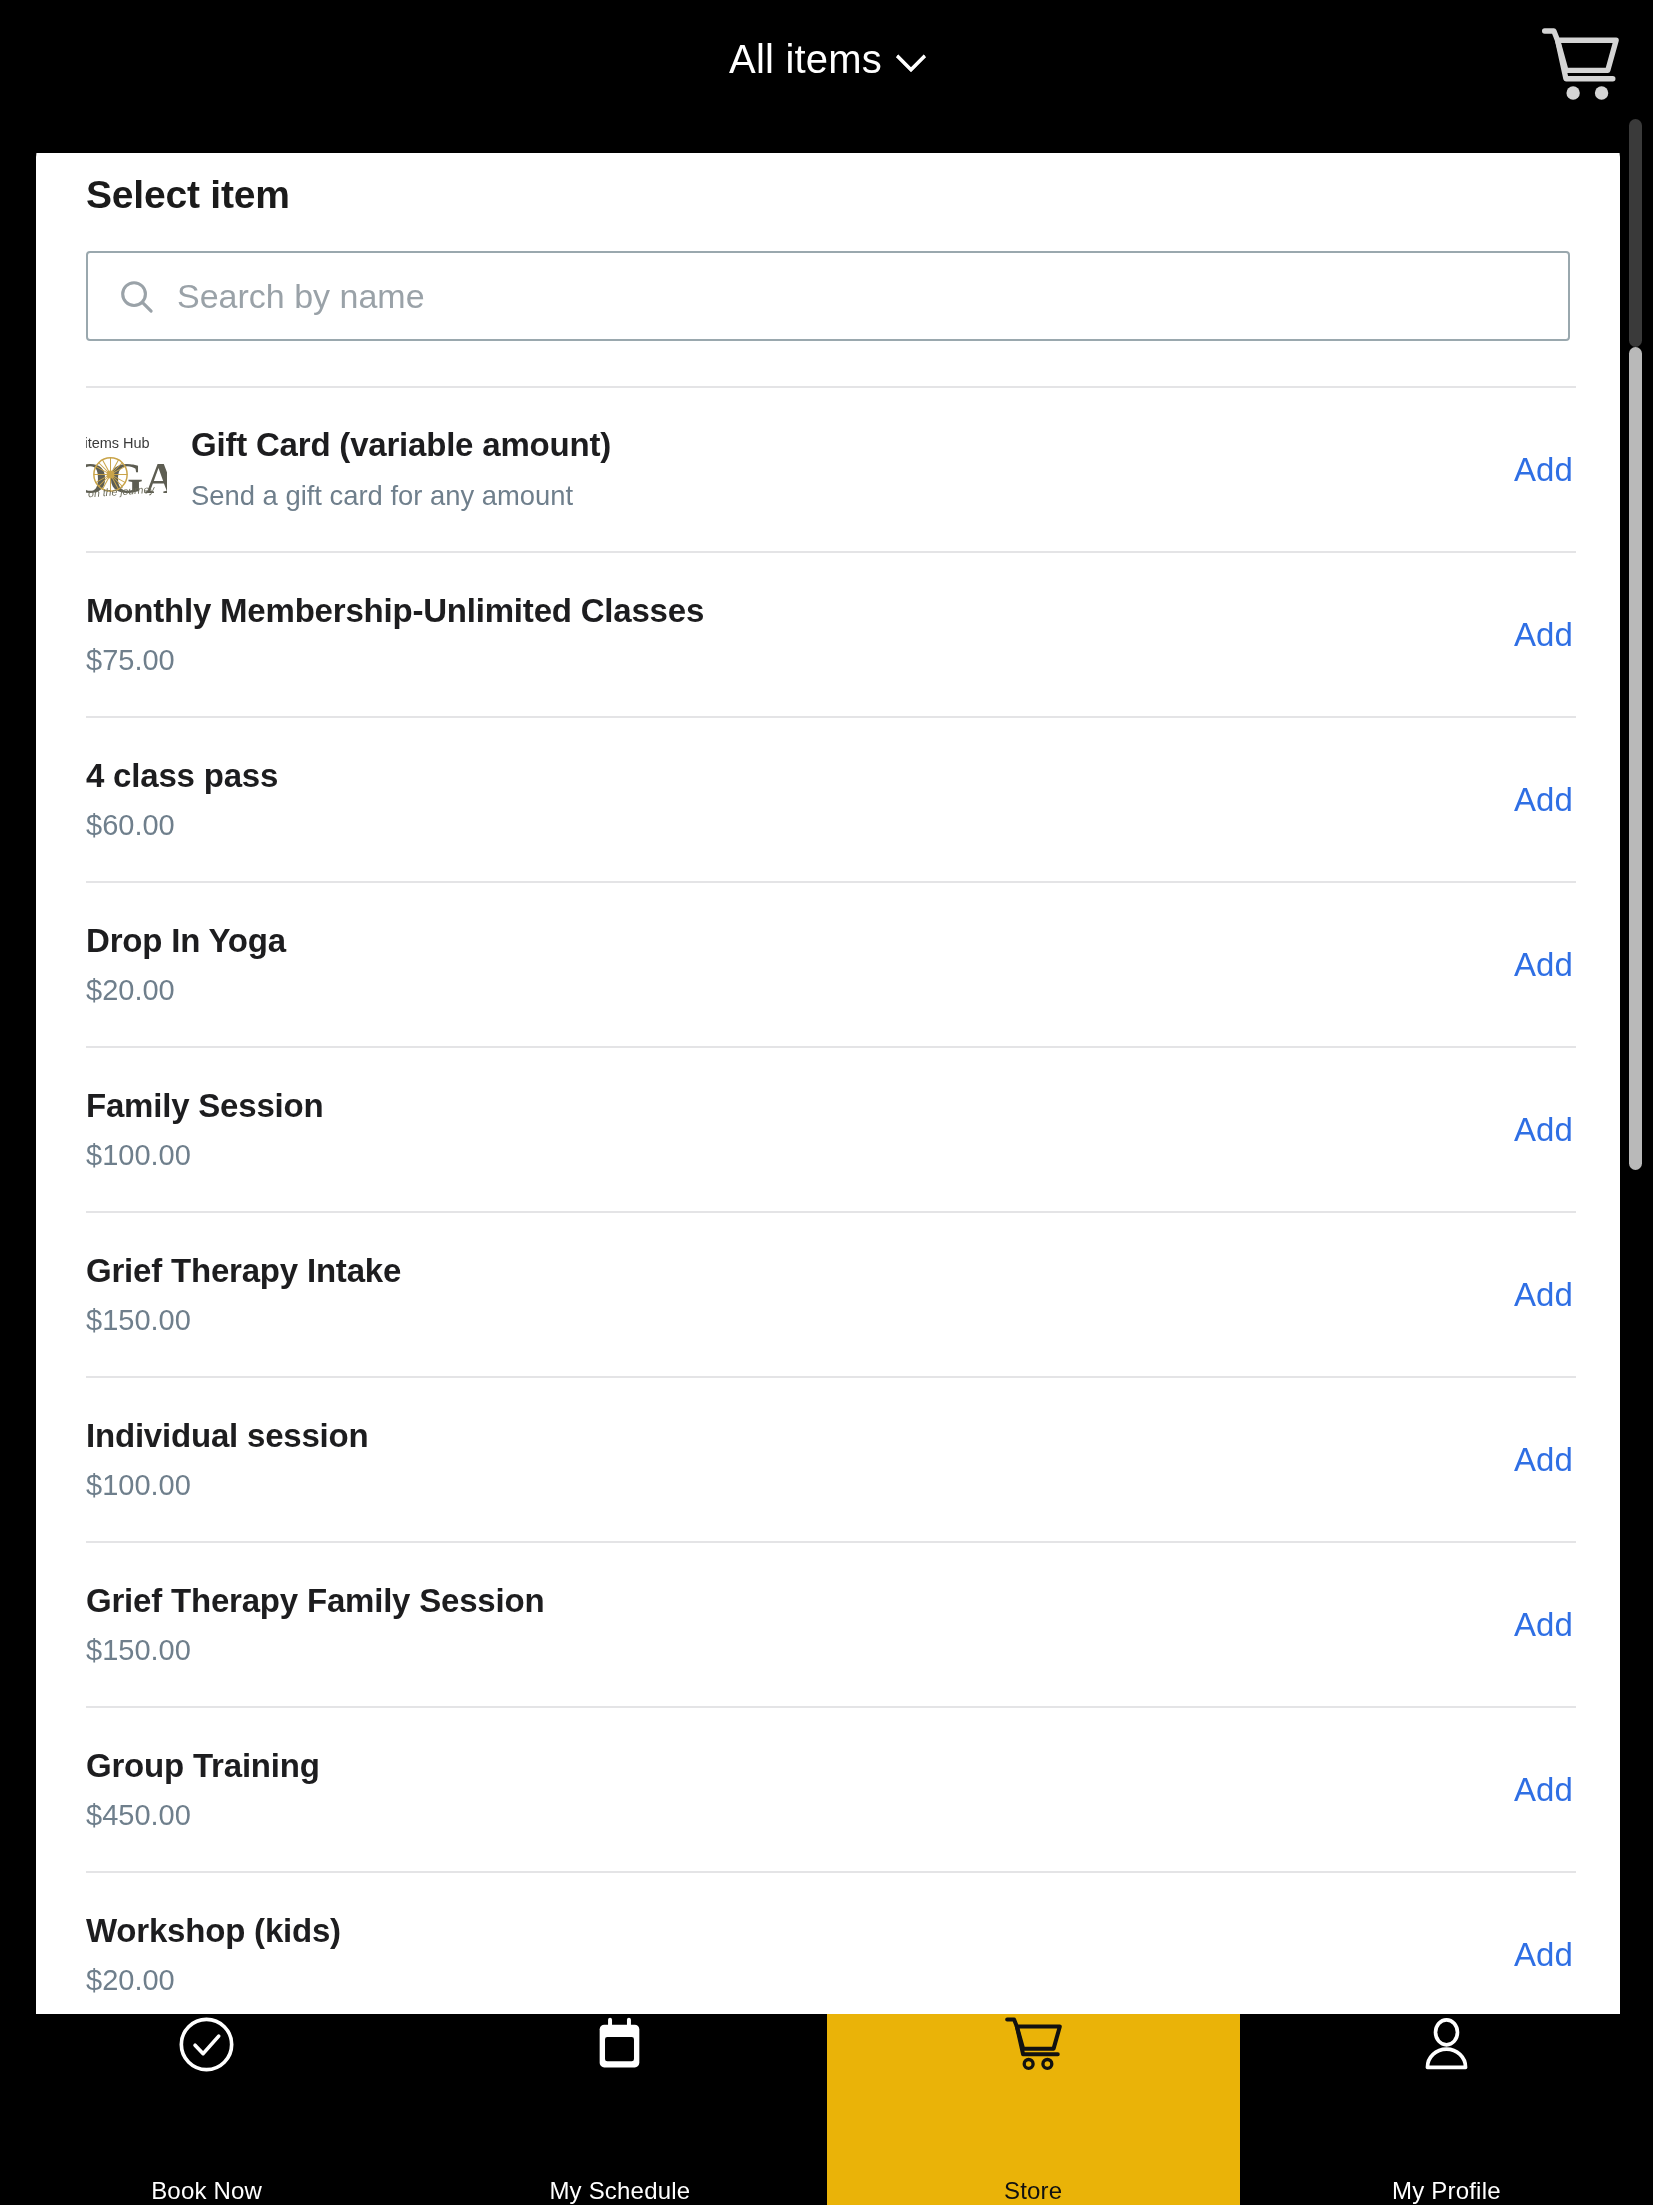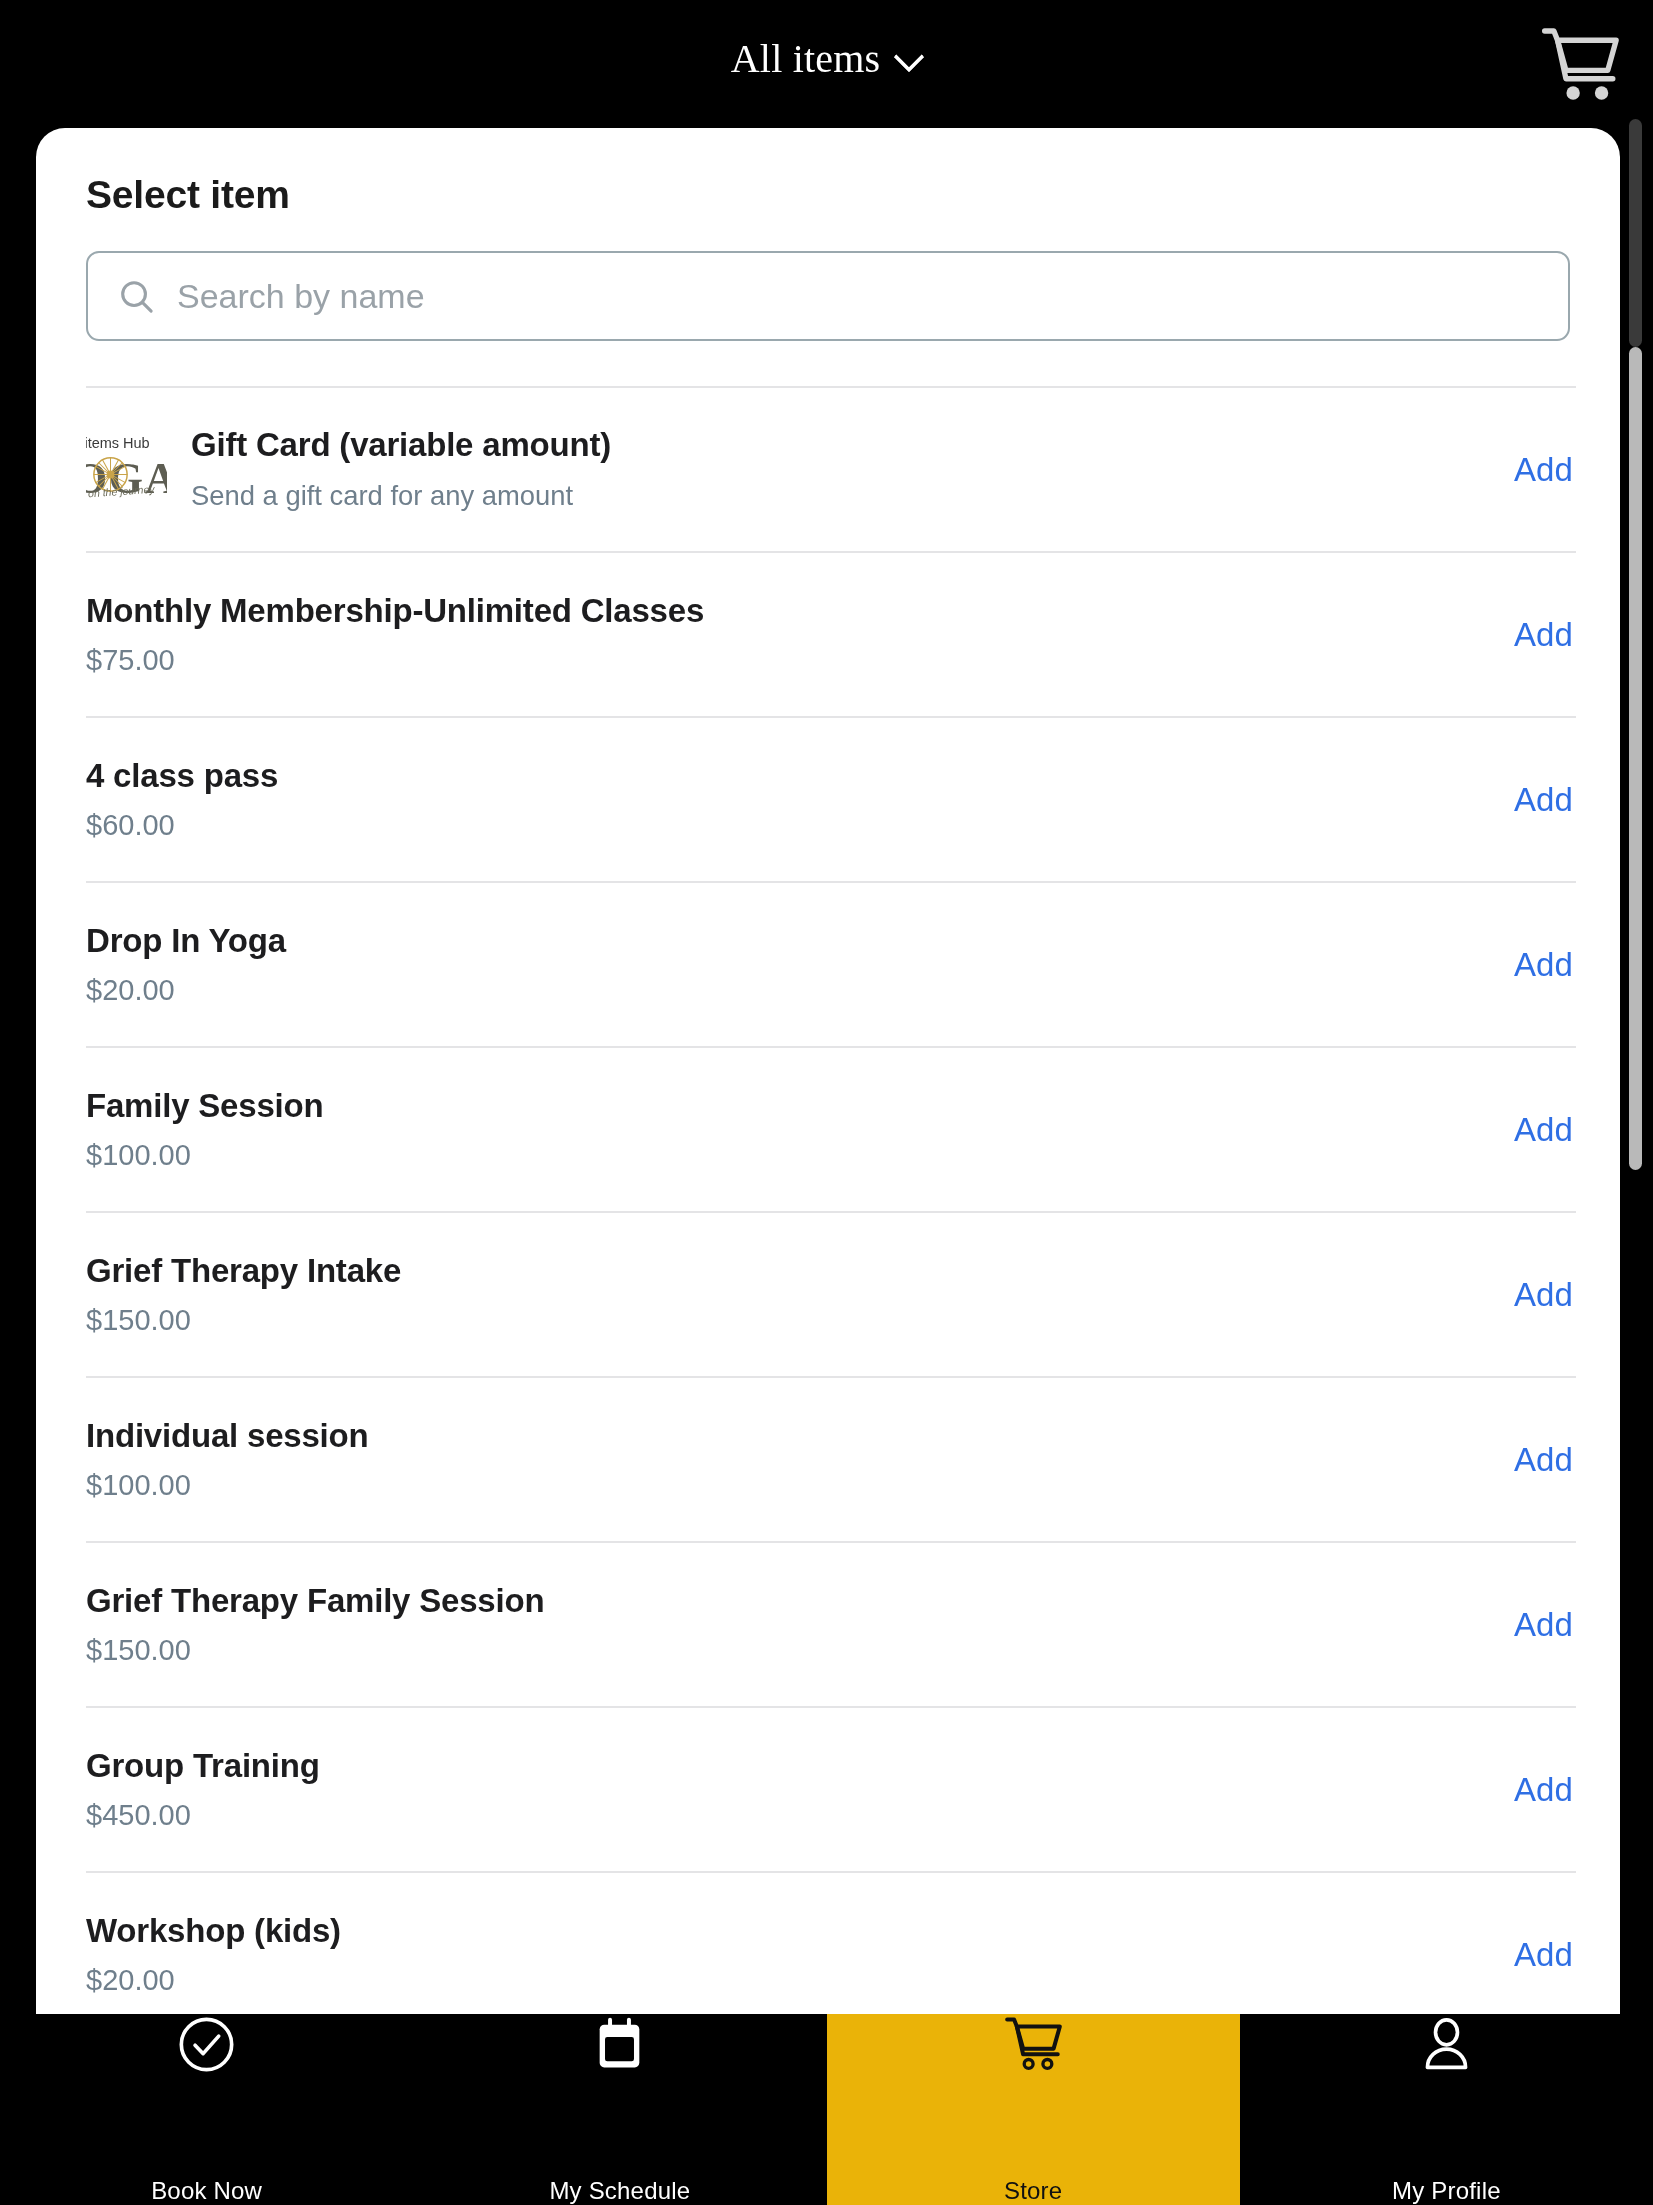--- a/index.html
+++ b/index.html
@@ -18,24 +18,23 @@
     height: 2205px;
     background: #000000;
     overflow: hidden;
   }
 
   
   .topbar {
     position: absolute;
     top: 0; left: 0;
     width: 1653px;
-    height: 128px;
+    height: 153px;
     background: #000000;
     z-index: 40;
-    font-family: Liberation Serif, serif;
   }
   .topbar-title {
     position: absolute;
     left: 0; right: 0;
     top: 39px;
     text-align: center;
     color: #ffffff;
     font-size: 40px;
     font-weight: 400;
     letter-spacing: 0.2px;
@@ -102,21 +101,21 @@
     font-size: 39px;
     font-weight: 700;
     color: #1b1b1b;
     letter-spacing: -0.2px;
   }
 
   .search-wrap {
     margin-top: 34px;
     height: 90px;
     border: 2.4px solid #9aa8ae;
-    border-radius: 13px;
+    border-radius: 4px;
     display: flex;
     align-items: center;
     gap: 21px;
     padding: 0 29px;
     background: #ffffff;
     cursor: text;
   }
   .search-icon { flex: 0 0 auto; width: 39px; height: 39px; }
   .search-input {
     flex: 1 1 auto;

